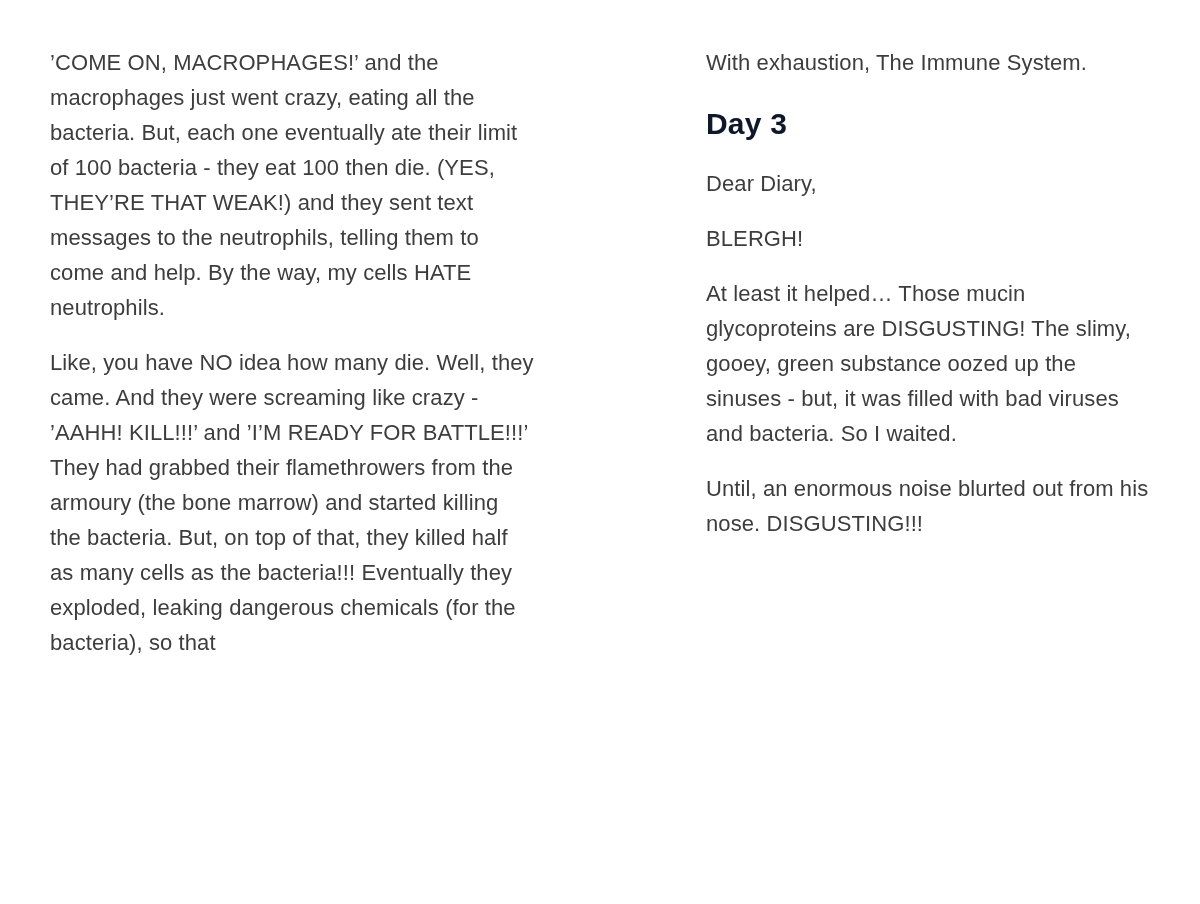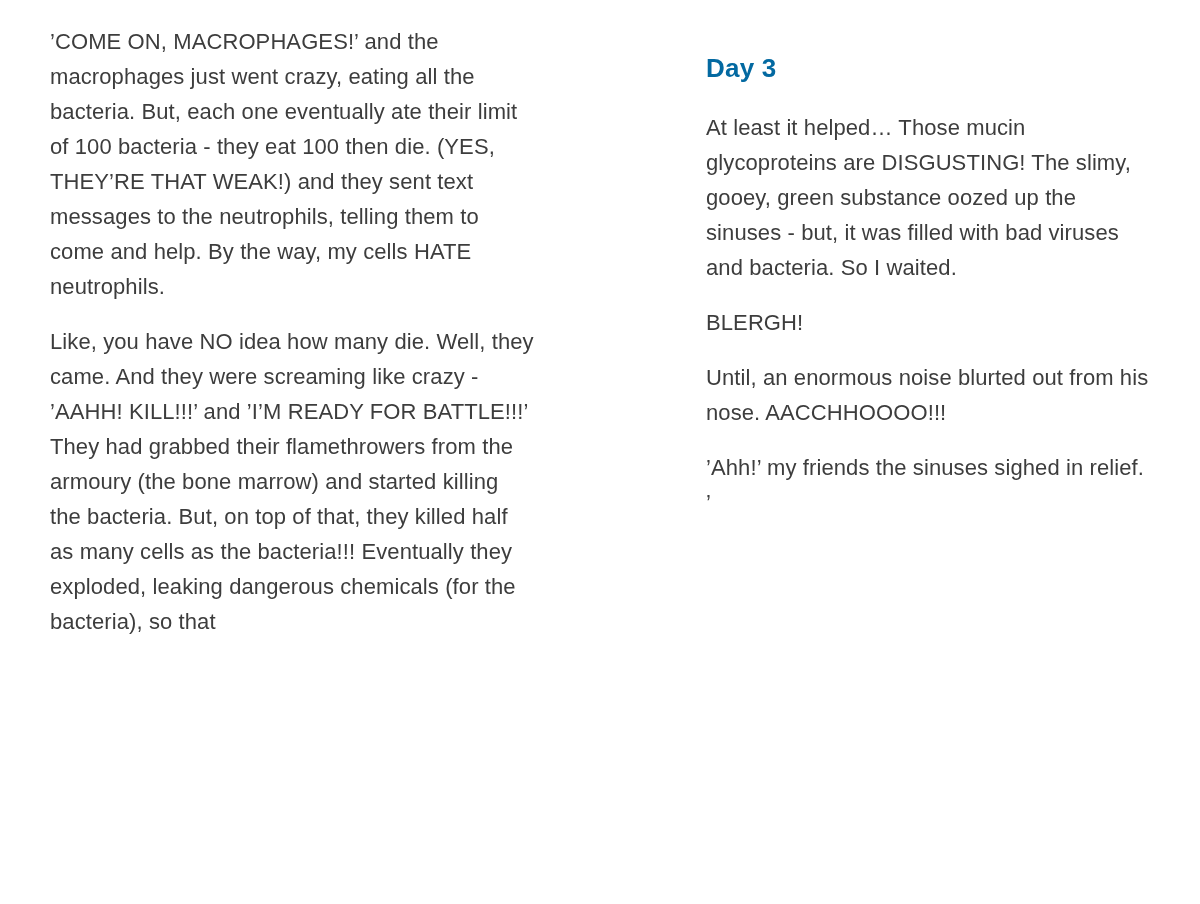--- a/index.html
+++ b/index.html
@@ -11,57 +11,58 @@
     font-family: "Liberation Sans", sans-serif;
   }
   .page {
     position: relative;
     width: 1200px;
     height: 904px;
     background: #ffffff;
   }
   .col {
     position: absolute;
-    top: 24px;
+    top: 45px;
     color: #3d3d3d;
     font-size: 22px;
     line-height: 35px;
     letter-spacing: 0.1px;
   }
   .col-left {
     left: 50px;
     width: 484px;
   }
   .col-right {
     left: 706px;
     width: 448px;
   }
   .col p {
     margin: 0 0 20px 0;
   }
   .day-heading {
-    font-size: 26px;
+    font-size: 30px;
     line-height: 36px;
     font-weight: 900;
-    color: #0369a1;
+    color: #0f172a;
     margin: 26px 0 24px 0;
     letter-spacing: 0.2px;
   }
 </style>
 </head>
 <body>
 
 <div class="page">
 
   <div class="col col-left">
     <p>’COME ON, MACROPHAGES!’ and the macrophages just went crazy, eating all the bacteria. But, each one eventually ate their limit of 100 bacteria - they eat 100 then die. (YES, THEY’RE THAT WEAK!) and they sent text messages to the neutrophils, telling them to come and help. By the way, my cells HATE neutrophils.</p>
     <p>Like, you have NO idea how many die. Well, they came. And they were screaming like crazy - ’AAHH! KILL!!!’ and ’I’M READY FOR BATTLE!!!’ They had grabbed their flamethrowers from the armoury (the bone marrow) and started killing the bacteria. But, on top of that, they killed half as many cells as the bacteria!!! Eventually they exploded, leaking dangerous chemicals (for the bacteria), so that</p>
   </div>
 
   <div class="col col-right">
+    <p>With exhaustion, The Immune System.</p>
     <h2 class="day-heading">Day 3</h2>
+    <p>Dear Diary,</p>
+    <p>BLERGH!</p>
     <p>At least it helped… Those mucin glycoproteins are DISGUSTING! The slimy, gooey, green substance oozed up the sinuses - but, it was filled with bad viruses and bacteria. So I waited.</p>
-    <p>BLERGH!</p>
-    <p>Until, an enormous noise blurted out from his nose. AACCHHOOOO!!!</p>
-    <p>’Ahh!’ my friends the sinuses sighed in relief. ’</p>
+    <p>Until, an enormous noise blurted out from his nose. DISGUSTING!!!</p>
   </div>
 
 </div>
 
 </body></html>

